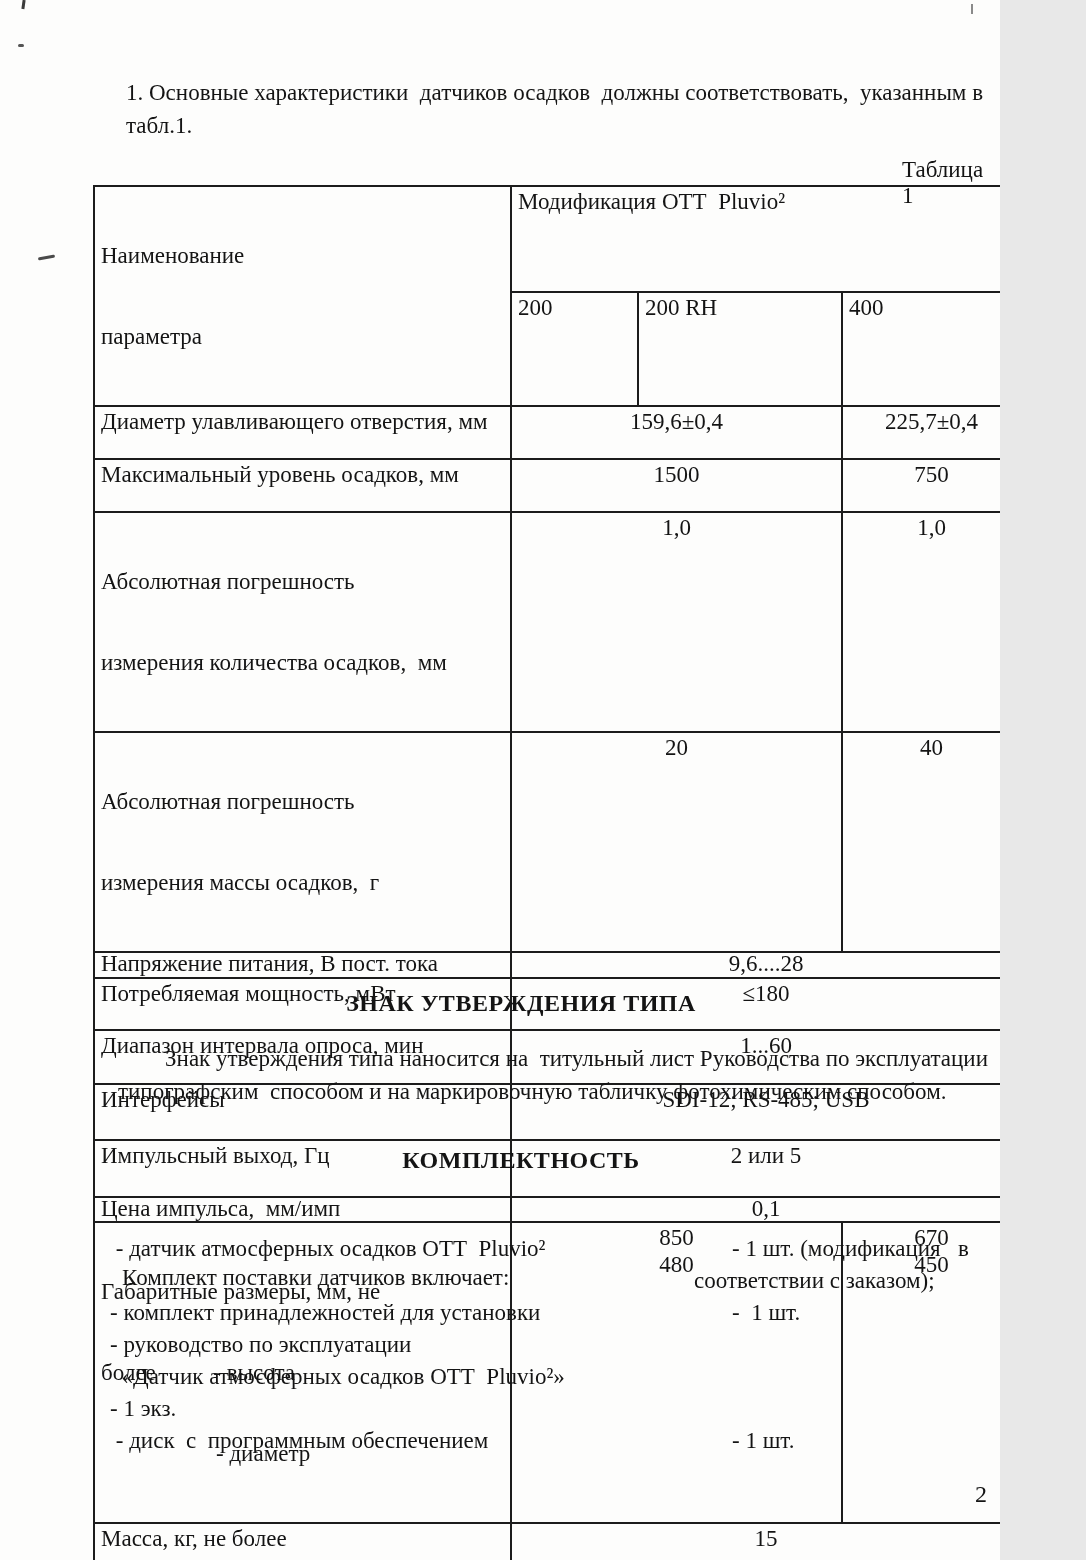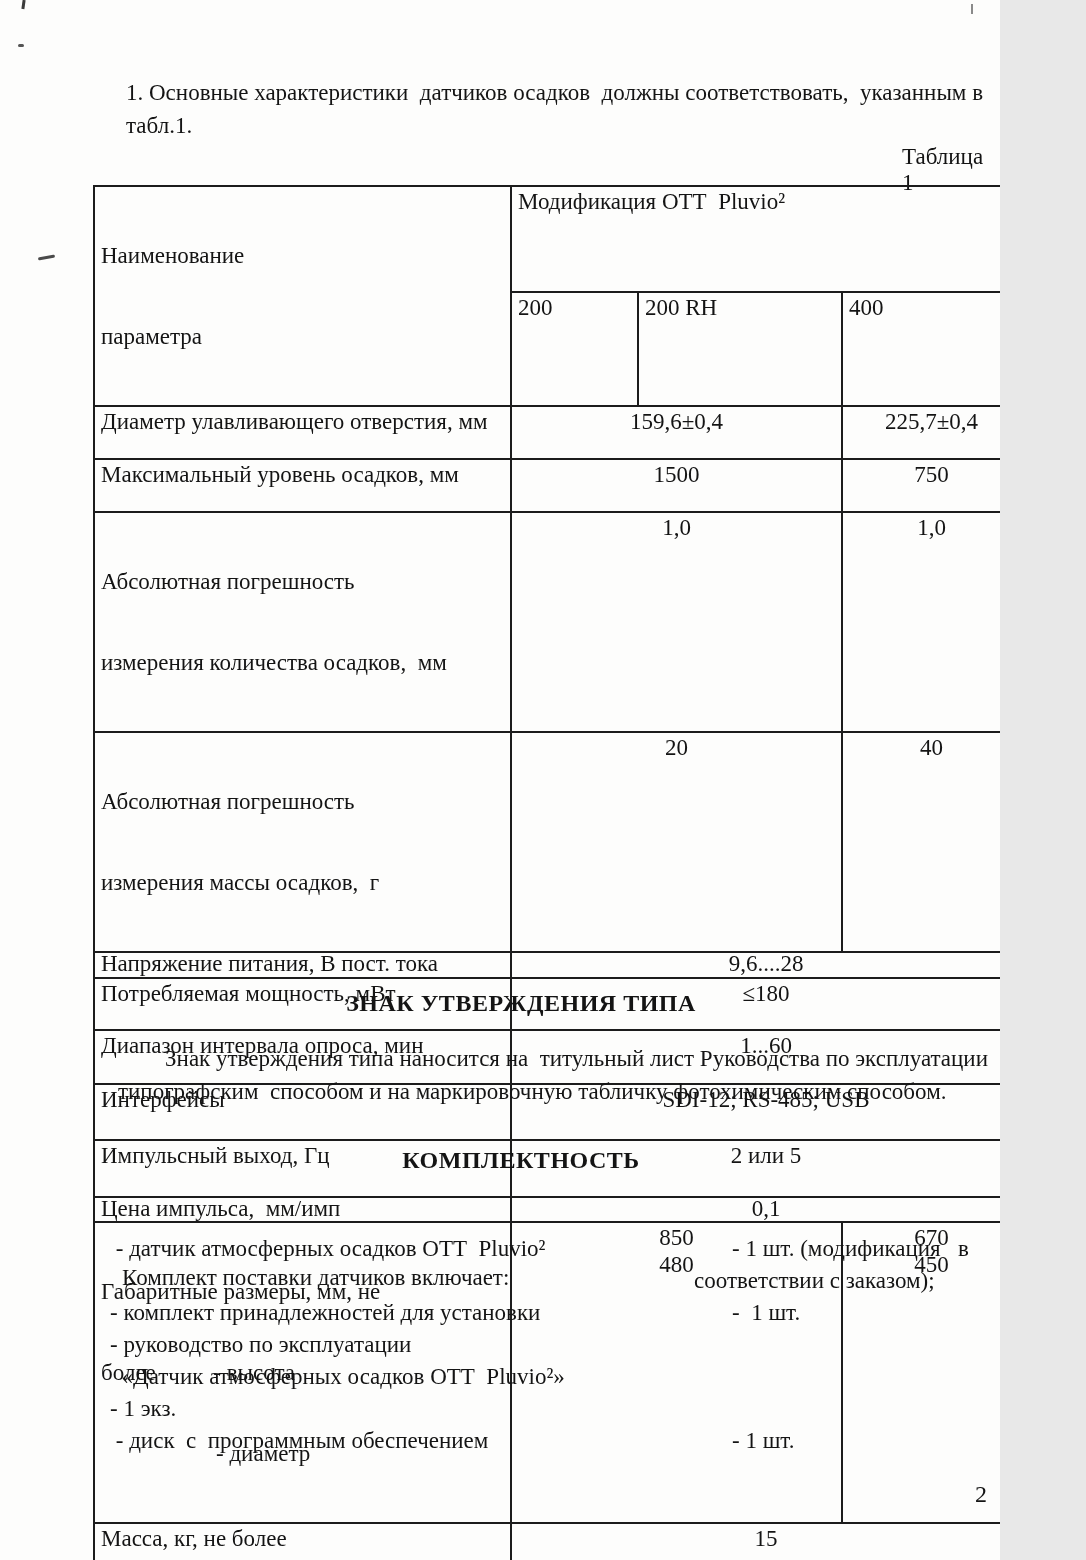--- a/index.html
+++ b/index.html
@@ -8,21 +8,21 @@
     background:#fdfdfc; overflow:hidden;
     font-family:"Liberation Serif", serif; color:#141414;
   }
   .pre { white-space:pre-wrap; }
 
   
   .intro { position:absolute; left:126px; top:76px; width:900px;
            font-size:23px; line-height:33px; }
 
   
-  .tbl-caption { position:absolute; left:902px; top:144px; font-size:23px; }
+  .tbl-caption { position:absolute; left:902px; top:157px; font-size:23px; }
 
   
   .spec-table { position:absolute; left:93px; top:185px; width:927px;
                 border-collapse:collapse; table-layout:fixed; }
   .spec-table td, .spec-table th {
     border:2px solid #1c1c1c; font-size:23px; font-weight:normal;
     vertical-align:top; padding:1px 6px; line-height:27px; overflow:hidden;
   }
   .c-lbl { text-align:left; padding-left:10px; white-space:pre-wrap; }
   .c-val { text-align:center; }

